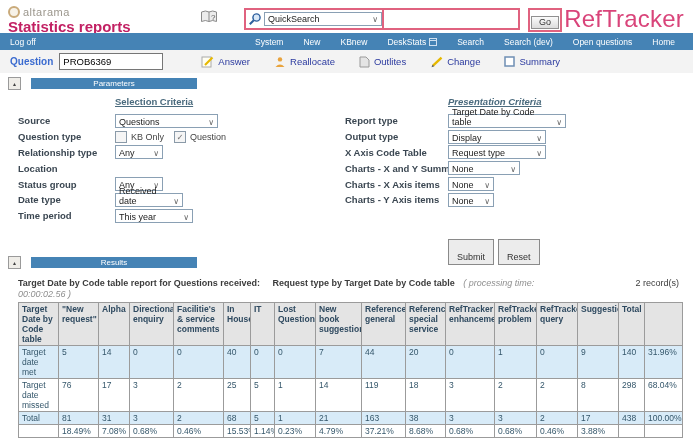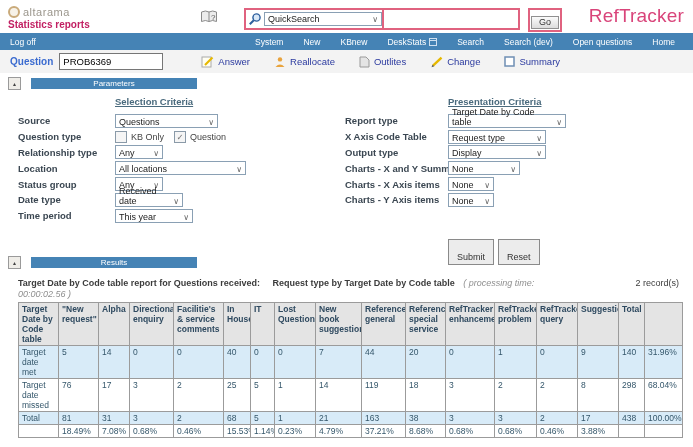--- a/index.html
+++ b/index.html
@@ -5,36 +5,36 @@
   html,body{margin:0;padding:0;background:#fff;}
   .screen{position:relative;width:693px;height:447px;background:#fff;overflow:hidden;
           font-family:"Liberation Sans",sans-serif;color:#333;}
 
   
   .top-header{position:absolute;top:0;left:0;right:0;height:22px;background:#fff;}
   .logo-block{position:absolute;left:8px;top:6px;line-height:1.1;}
   .logo-row{display:flex;align-items:center;gap:3px;}
   .logo-ring{width:8px;height:8px;border:2px solid #c9aa7a;border-radius:50%;background:#f7f2e8;}
   .logo-text{font-size:11px;color:#9b968c;letter-spacing:.5px;}
-  .logo-sub{font-size:10px;font-weight:bold;color:#c22063;margin-top:1px;}
+  .logo-sub{font-size:15px;font-weight:bold;color:#c22063;margin-top:1px;}
   .help-wrap{position:absolute;left:200px;top:9px;}
   .search-wrap{position:absolute;left:244px;top:8px;height:18px;border:2px solid #e0627f;
                display:flex;align-items:center;background:#fff;}
   .search-icon-pad{padding:0 2px;display:flex;align-items:center;}
   .qs-select{display:inline-flex;align-items:center;justify-content:space-between;width:118px;height:14px;
              border:1px solid #8aa0b4;background:#fff;font-size:9px;color:#222;padding:0 3px;box-sizing:border-box;}
   .qs-select::after{content:"∨";font-size:8px;color:#666;}
   .search-divider{width:2px;align-self:stretch;background:#e0627f;}
   .qs-input{width:128px;height:14px;border:none;outline:none;font-size:9px;padding:0 3px;
             font-family:"Liberation Sans",sans-serif;}
   .go-wrap{position:absolute;left:528px;top:8px;border:2px solid #e0627f;background:#fff;padding:1px;}
   .go-btn{font-size:9px;height:13px;line-height:11px;padding:0 7px;border:1px solid #909090;
           background:linear-gradient(#fbfbfb,#dcdcdc);color:#333;cursor:pointer;
           font-family:"Liberation Sans",sans-serif;}
-  .brand{position:absolute;right:9px;top:5px;font-size:19px;color:#d9447a;letter-spacing:.2px;}
+  .brand{position:absolute;right:9px;top:5px;font-size:24px;color:#d9447a;letter-spacing:.2px;}
 
   
   .navbar{position:absolute;top:33px;left:0;right:0;height:17px;background:#4583b5;color:#fff;
           display:flex;align-items:center;justify-content:space-between;font-size:8.5px;}
   .nav-left{padding-left:10px;}
   .nav-right{display:flex;align-items:center;padding-right:8px;}
   .nav-item{padding:0 10px;cursor:pointer;display:flex;align-items:center;gap:3px;white-space:nowrap;}
 
   
   .qbar{position:absolute;top:50px;left:0;right:0;height:23px;background:#f3f3f3;
@@ -51,21 +51,21 @@
   .toggle{width:11px;height:11px;border:1px solid #9a9a9a;background:#efede8;font-size:6px;color:#444;
           display:flex;align-items:center;justify-content:center;cursor:pointer;}
   .section-bar{width:166px;height:11px;background:#4583b5;color:#fff;font-size:8px;
                text-align:center;line-height:11px;}
 
   
   .sel-col{position:absolute;left:18px;top:96px;width:315px;}
   .pres-col{position:absolute;left:345px;top:96px;width:310px;}
   .form-heading{font-size:9.5px;font-weight:bold;color:#4a6a7d;text-decoration:underline;margin-bottom:6px;}
   .sel-col .form-heading{margin-left:97px;}
-  .pres-col .form-heading{margin-left:103px;}
+  .pres-col .form-heading{margin-left:103px;font-style:italic;}
   .frow{display:flex;align-items:center;min-height:15.8px;}
   .flabel{width:97px;font-size:9.5px;font-weight:bold;color:#3b4752;flex-shrink:0;}
   .pres-col .flabel{width:103px;white-space:nowrap;}
   .sel{display:inline-flex;align-items:flex-end;justify-content:space-between;height:14px;
        border:1px solid #8aa0b4;background:#fff;font-size:9px;color:#222;padding:0 3px;
        box-sizing:border-box;cursor:pointer;}
   .sel::after{content:"∨";font-size:8px;color:#666;margin-left:3px;}
   .cbgroup{display:flex;align-items:center;gap:4px;}
   .cb{width:10px;height:10px;border:1px solid #8a9aa8;background:#f5f5f5;display:inline-flex;
       align-items:center;justify-content:center;font-size:8.5px;color:#777;cursor:pointer;}
@@ -228,23 +228,20 @@
 
     <div class="frow">
       <span class="flabel">Relationship type</span>
       <span class="sel" style="width:48px">
         <span>Any</span>
       </span>
     </div>
 
     <div class="frow">
       <span class="flabel">Location</span>
-      <span class="sel" style="width:131px">
-        <span>All locations</span>
-      </span>
     </div>
 
 
     <div class="frow">
       <span class="flabel">Status group</span>
       <span class="sel" style="width:48px">
         <span>Any</span>
       </span>
     </div>
 
@@ -267,30 +264,30 @@
     <div class="form-heading">Presentation Criteria</div>
 
     <div class="frow">
       <span class="flabel">Report type</span>
       <span class="sel" style="width:118px">
         <span>Target Date by Code table</span>
       </span>
     </div>
 
     <div class="frow">
+      <span class="flabel">Output type</span>
+      <span class="sel" style="width:98px">
+        <span>Display</span>
+      </span>
+    </div>
+
+    <div class="frow">
       <span class="flabel">X Axis Code Table</span>
       <span class="sel" style="width:98px">
         <span>Request type</span>
-      </span>
-    </div>
-
-    <div class="frow">
-      <span class="flabel">Output type</span>
-      <span class="sel" style="width:98px">
-        <span>Display</span>
       </span>
     </div>
 
     <div class="frow">
       <span class="flabel">Charts - X and Y Summary</span>
       <span class="sel" style="width:72px">
         <span>None</span>
       </span>
     </div>
 

